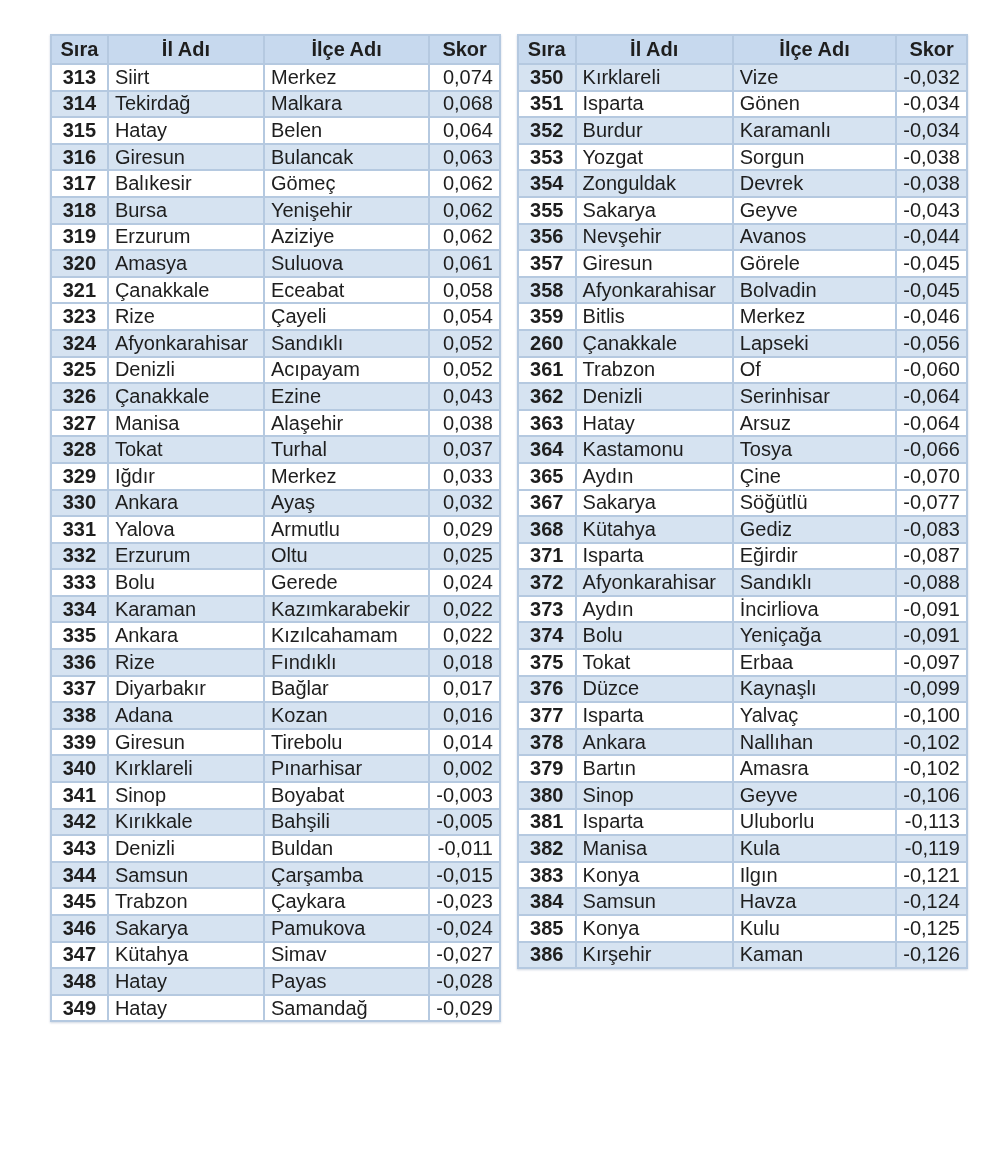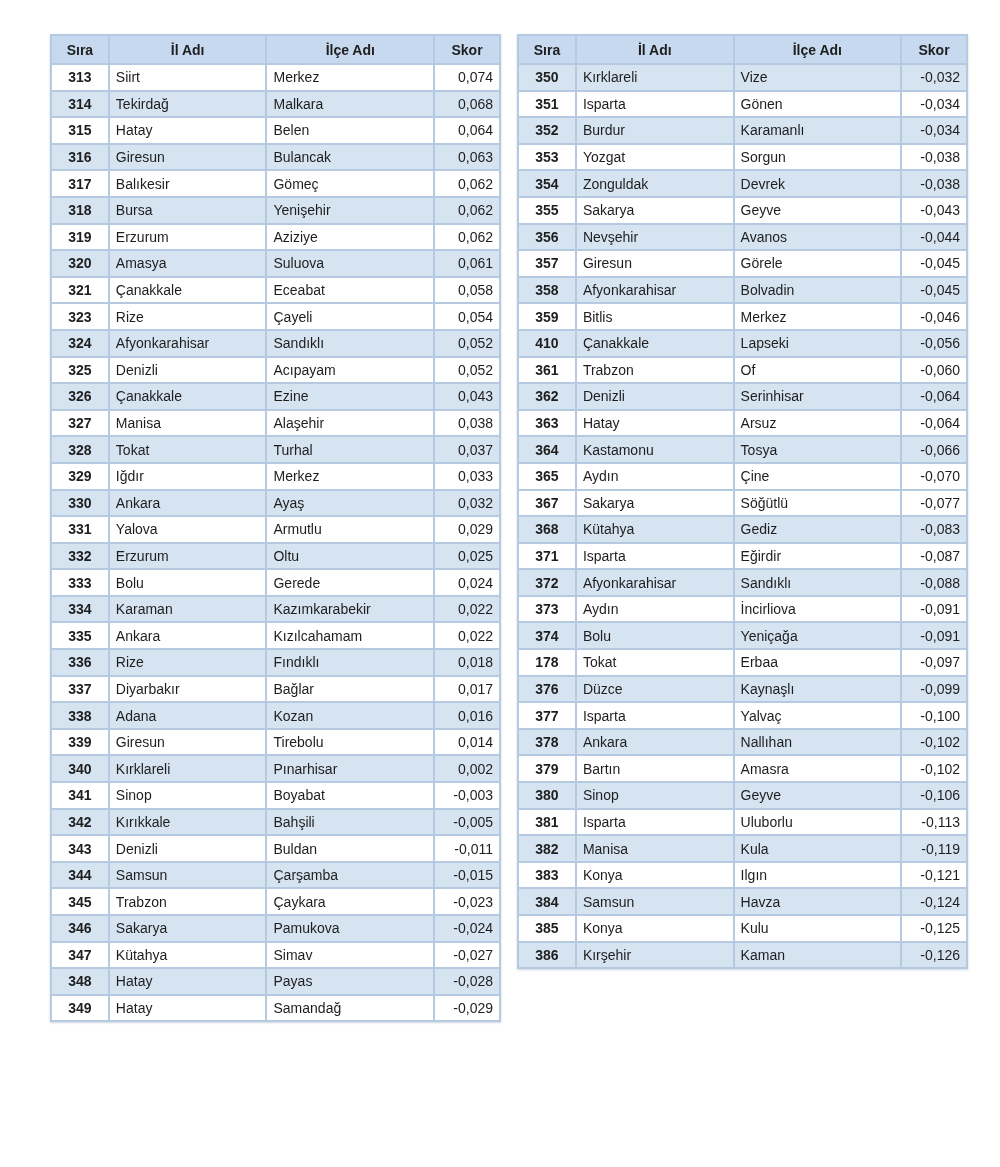--- a/index.html
+++ b/index.html
@@ -3,21 +3,21 @@
 <meta charset="utf-8">
 <style>
   html, body { margin: 0; padding: 0; background: #ffffff; }
   body { width: 1000px; height: 1167px; position: relative; font-family: "Liberation Sans", sans-serif; }
   .tbl {
     position: absolute;
     top: 34px;
     border-collapse: collapse;
     border: 2px solid #a9c1dd;
     box-shadow: 0 1px 2px rgba(120,140,170,0.35);
-    font-size: 14px;
+    font-size: 20px;
     color: #1e1e1e;
     padding-left: 45px;
   }
   #tbl-left { left: 50px; width: 451px; }
   #tbl-right { left: 517px; width: 451px; }
   .tbl th, .tbl td {
     border: 2px solid #b5c9e0;
     height: 24.6px;
     padding: 0 6px;
     white-space: nowrap;
@@ -332,21 +332,21 @@
         <td class="ilce">Bolvadin</td>
         <td class="score">-0,045</td>
       </tr>
       <tr class="odd">
         <td class="rank">359</td>
         <td class="il">Bitlis</td>
         <td class="ilce">Merkez</td>
         <td class="score">-0,046</td>
       </tr>
       <tr class="even">
-        <td class="rank">410</td>
+        <td class="rank">260</td>
         <td class="il">Çanakkale</td>
         <td class="ilce">Lapseki</td>
         <td class="score">-0,056</td>
       </tr>
       <tr class="odd">
         <td class="rank">361</td>
         <td class="il">Trabzon</td>
         <td class="ilce">Of</td>
         <td class="score">-0,060</td>
       </tr>
@@ -404,21 +404,21 @@
         <td class="ilce">İncirliova</td>
         <td class="score">-0,091</td>
       </tr>
       <tr class="even">
         <td class="rank">374</td>
         <td class="il">Bolu</td>
         <td class="ilce">Yeniçağa</td>
         <td class="score">-0,091</td>
       </tr>
       <tr class="odd">
-        <td class="rank">178</td>
+        <td class="rank">375</td>
         <td class="il">Tokat</td>
         <td class="ilce">Erbaa</td>
         <td class="score">-0,097</td>
       </tr>
       <tr class="even">
         <td class="rank">376</td>
         <td class="il">Düzce</td>
         <td class="ilce">Kaynaşlı</td>
         <td class="score">-0,099</td>
       </tr>

